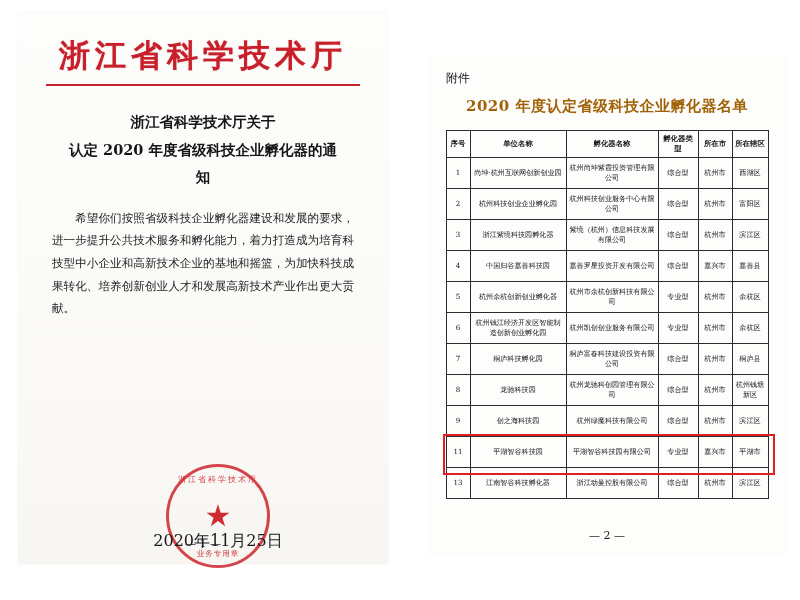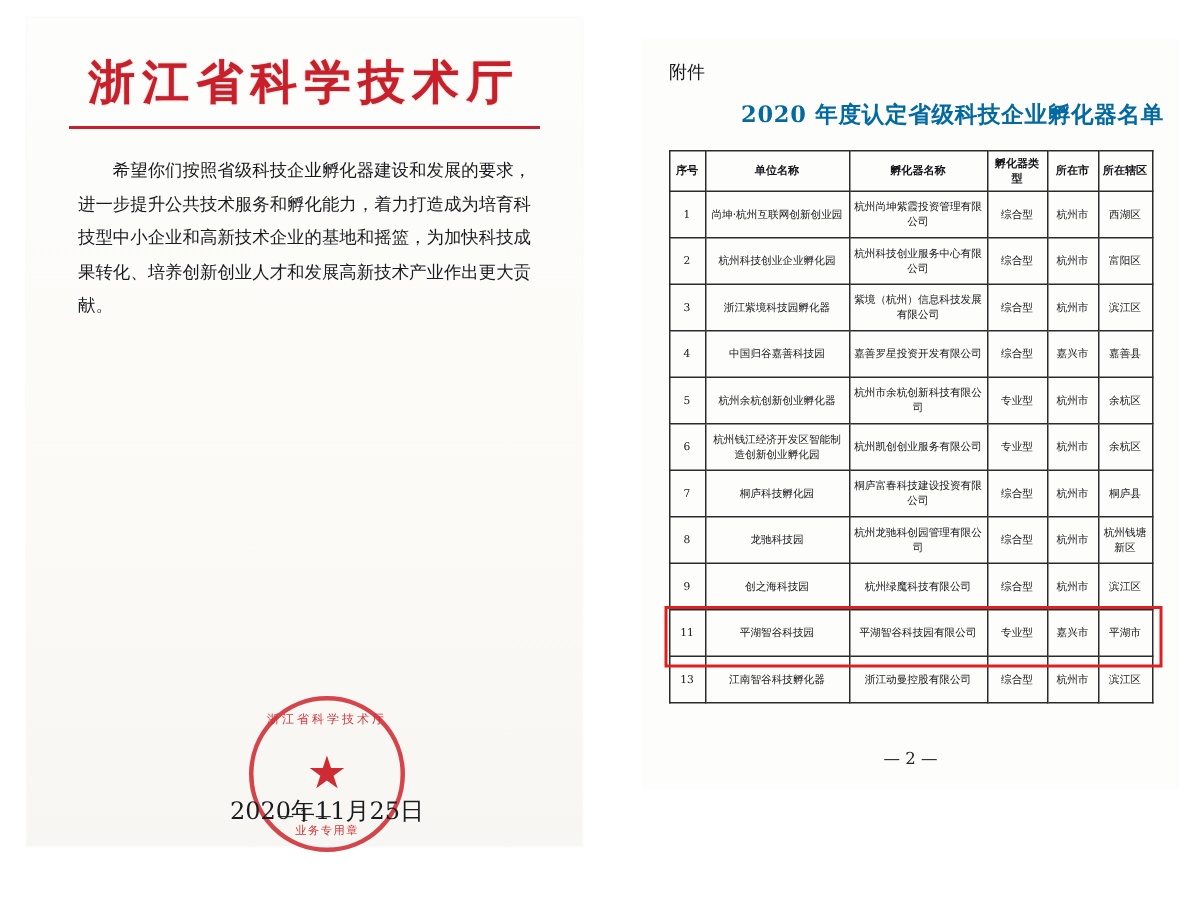--- a/index.html
+++ b/index.html
@@ -26,21 +26,21 @@
   #page-left {
     left: 18px;
     top: 12px;
     width: 370px;
     height: 552px;
     background: linear-gradient(180deg,#fdfdfb 0%, #fbfaf7 60%, #f7f6f2 100%);
     box-shadow: 0 0 0 1px rgba(0,0,0,0.02);
   }
   #page-right {
     left: 428px;
-    top: 26px;
+    top: 56px;
     width: 358px;
     height: 500px;
     background: #fdfdfb;
   }
 
   
   .masthead {
     margin-top: 26px;
     text-align: center;
     color: #c8202a;
@@ -144,25 +144,25 @@
 
   
   .attach-label {
     margin: 14px 0 0 18px;
     font-family: "DejaVu Serif", serif;
     font-size: 12px;
     color: #17181c;
   }
   .table-title {
     margin: 10px 10px 0 10px;
-    text-align: right;
+    text-align: center;
     font-family: "DejaVu Serif", serif;
     font-weight: bold;
     font-size: 15px;
-    color: #0369a1;
+    color: #a16207;
     letter-spacing: 0.5px;
   }
   table.list {
     margin: 14px auto 0 auto;
     width: 322px;
     border-collapse: collapse;
     font-family: "DejaVu Serif", serif;
     color: #15161a;
     table-layout: fixed;
   }
@@ -200,20 +200,24 @@
 </style>
 </head>
 <body>
 
 <div id="scene">
 
   <div class="page" id="page-left">
     <div class="masthead">浙江省科学技术厅</div>
     <div class="masthead-rule"></div>
 
+    <div class="doc-title">
+      <div>浙江省科学技术厅关于</div>
+      <div>认定 2020 年度省级科技企业孵化器的通知</div>
+    </div>
 
     <div class="doc-body">
       <p class="indent">希望你们按照省级科技企业孵化器建设和发展的要求，进一步提升公共技术服务和孵化能力，着力打造成为培育科技型中小企业和高新技术企业的基地和摇篮，为加快科技成果转化、培养创新创业人才和发展高新技术产业作出更大贡献。</p>
     </div>
 
     <div id="seal-wrap">
       <div class="seal"></div>
       <div class="seal-arc-top">浙江省科学技术厅</div>
       <div class="seal-star"></div>
       <div class="seal-arc-bottom">业务专用章</div>

